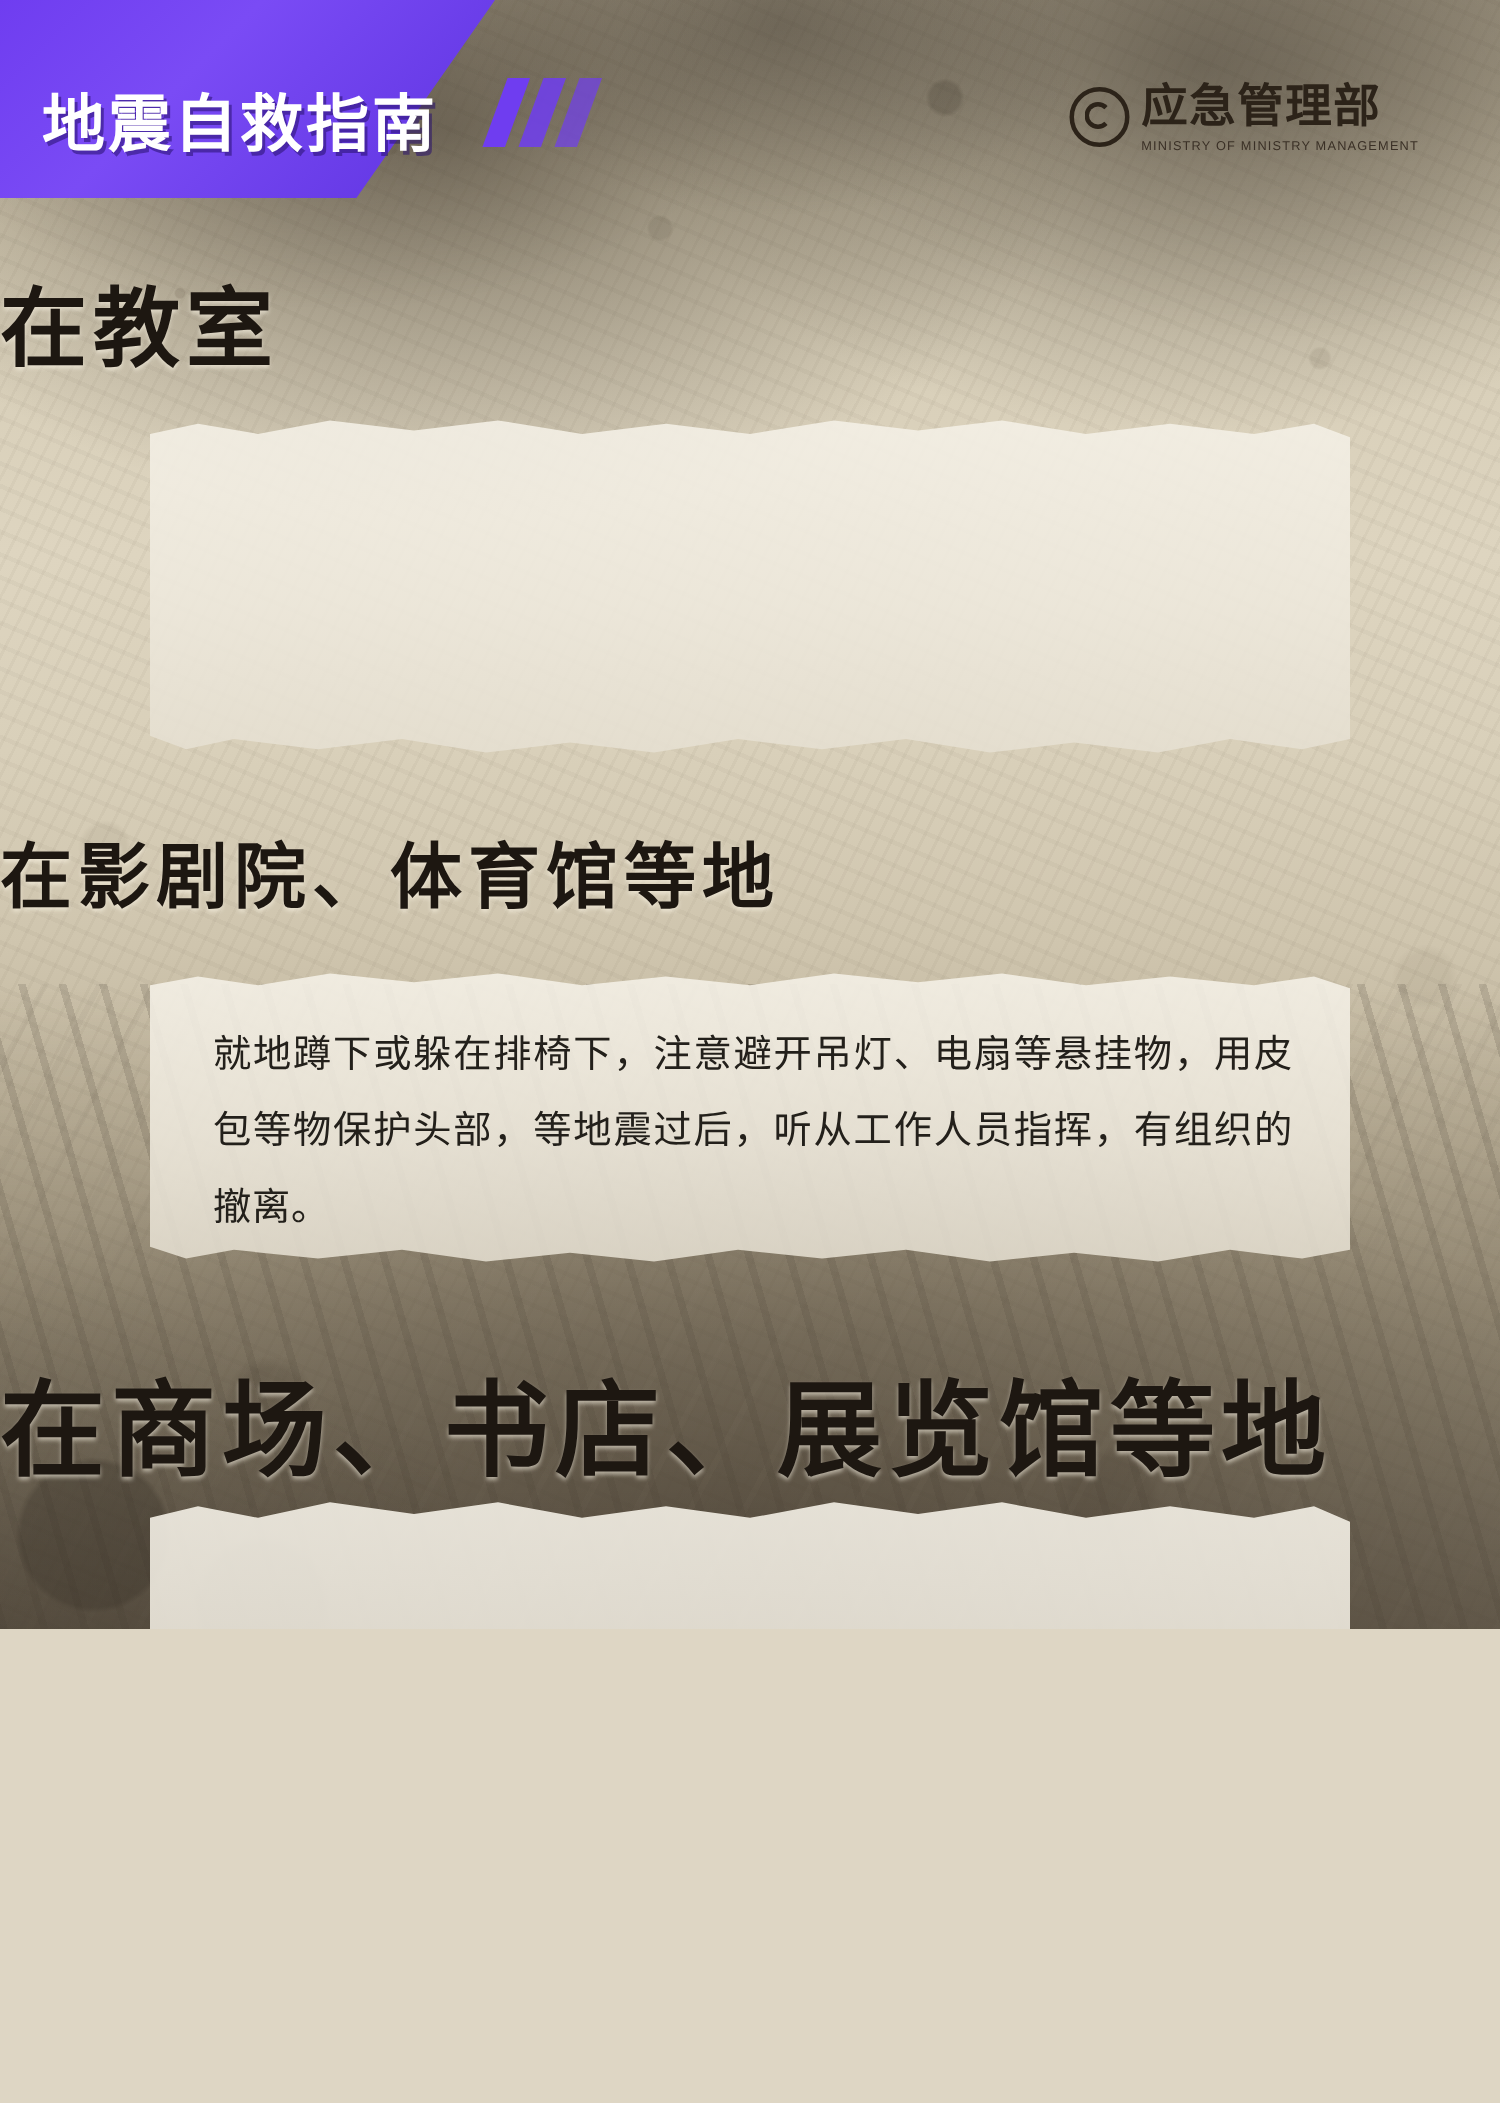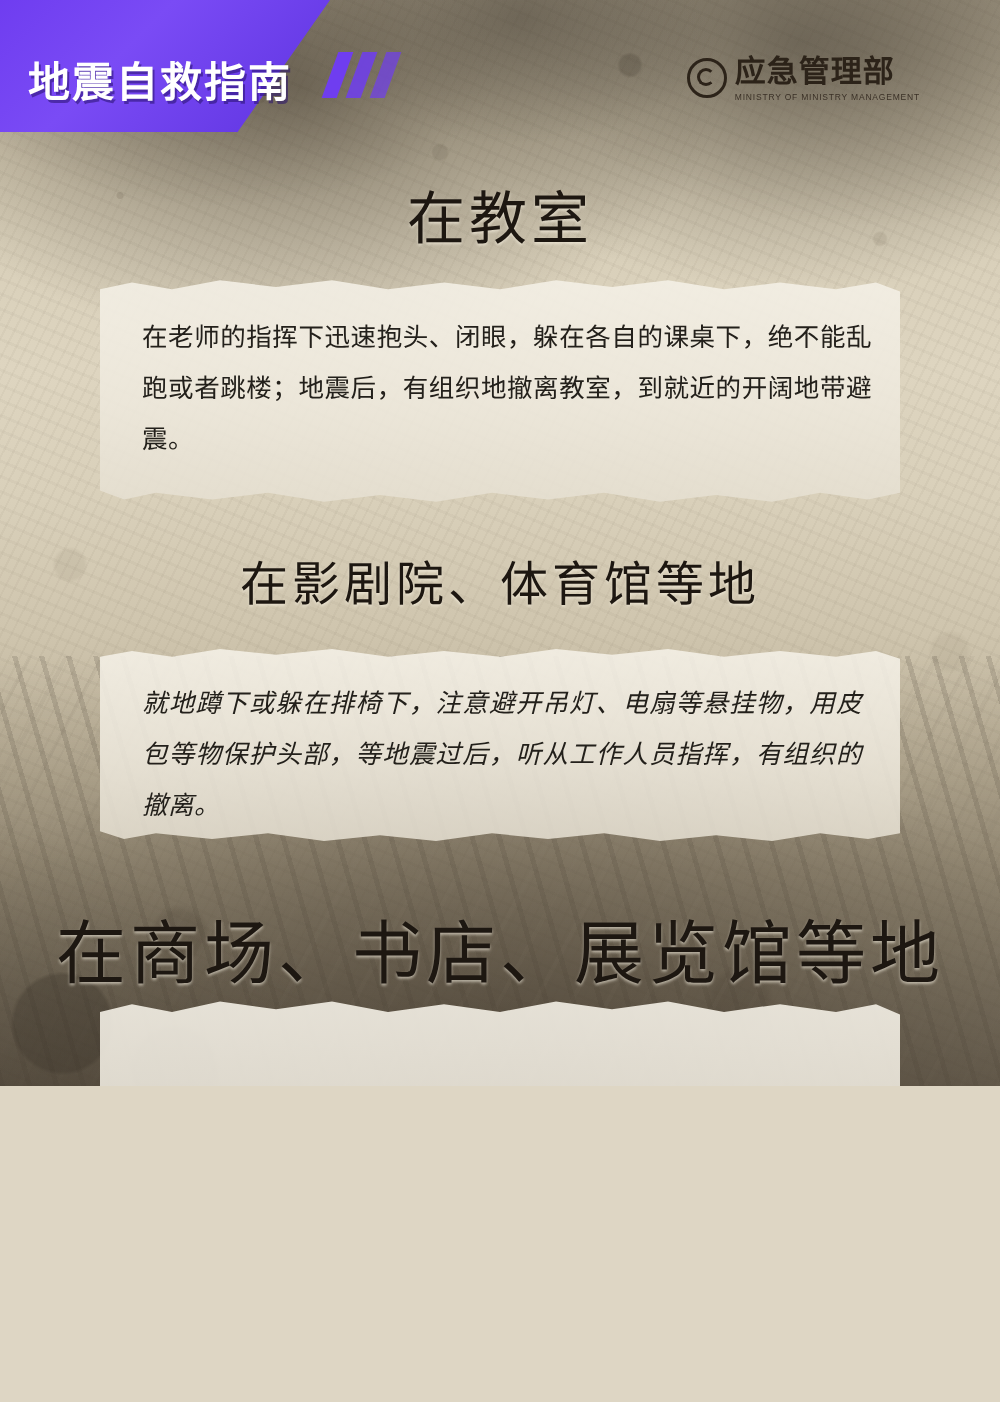--- a/index.html
+++ b/index.html
@@ -137,21 +137,21 @@
     background: #6f3df0;
     transform: skewX(-20deg);
   }
   .header-slashes i:nth-child(2) { opacity: .85; }
   .header-slashes i:nth-child(3) { opacity: .7; }
 
   
   .agency-logo {
     position: absolute;
     top: 56px;
-    right: 80px;
+    right: 54px;
     z-index: 8;
     display: flex;
     align-items: flex-start;
     gap: 8px;
     color: #2c2319;
   }
   .agency-mark {
     width: 34px; height: 34px;
     margin-top: 2px;
     border: 3px solid #2c2319;
@@ -188,23 +188,23 @@
 
   
   .content {
     position: absolute;
     inset: 0;
     z-index: 5;
   }
   .section-heading {
     position: absolute;
     left: 0; right: 0;
-    text-align: center;
-    font-family: "DejaVu Sans", "Liberation Sans", sans-serif;
-    font-weight: normal;
+    text-align: left;
+    font-family: "DejaVu Sans", "Liberation Sans", sans-serif;
+    font-weight: bold;
     color: #1d1711;
     letter-spacing: 4px;
     text-shadow: 0 2px 3px rgba(255,250,235,0.55);
     white-space: nowrap;
   }
   .h-classroom   { top: 172px; font-size: 58px; }
   .h-theater     { top: 545px; font-size: 48px; }
   .h-mall        { top: 897px; font-size: 70px; }
 
   
@@ -234,21 +234,21 @@
     letter-spacing: .5px;
     text-align: justify;
   }
 
   
   .card-classroom { left: 100px; top: 278px; width: 800px; height: 226px; }
   .text-classroom { left: 142px; top: 312px; width: 730px; }
 
   
   .card-theater   { left: 100px; top: 647px; width: 800px; height: 196px; }
-  .text-theater   { left: 142px; top: 678px; width: 720px; font-style: italic; }
+  .text-theater   { left: 142px; top: 678px; width: 720px; }
 
   
   .card-mall      { left: 100px; top: 999px; width: 800px; height: 258px; }
   .text-mall      { left: 142px; top: 1025px; width: 720px; }
 </style>
 </head>
 <body>
 
 <div class="poster">
 
@@ -271,21 +271,20 @@
     <div>
       <div class="agency-cn">应急管理部</div>
       <div class="agency-en">MINISTRY OF MINISTRY MANAGEMENT</div>
     </div>
   </div>
 
   <div class="content">
 
     <div class="section-heading h-classroom">在教室</div>
     <div class="paper-card card-classroom"></div>
-    <div class="paper-text text-classroom">在老师的指挥下迅速抱头、闭眼，躲在各自的课桌下，绝不能乱跑或者跳楼；地震后，有组织地撤离教室，到就近的开阔地带避震。</div>
 
     <div class="section-heading h-theater">在影剧院、体育馆等地</div>
     <div class="paper-card card-theater"></div>
     <div class="paper-text text-theater">就地蹲下或躲在排椅下，注意避开吊灯、电扇等悬挂物，用皮包等物保护头部，等地震过后，听从工作人员指挥，有组织的撤离。</div>
 
     <div class="section-heading h-mall">在商场、书店、展览馆等地</div>
     <div class="paper-card card-mall"></div>
 
   </div>
 </div>

